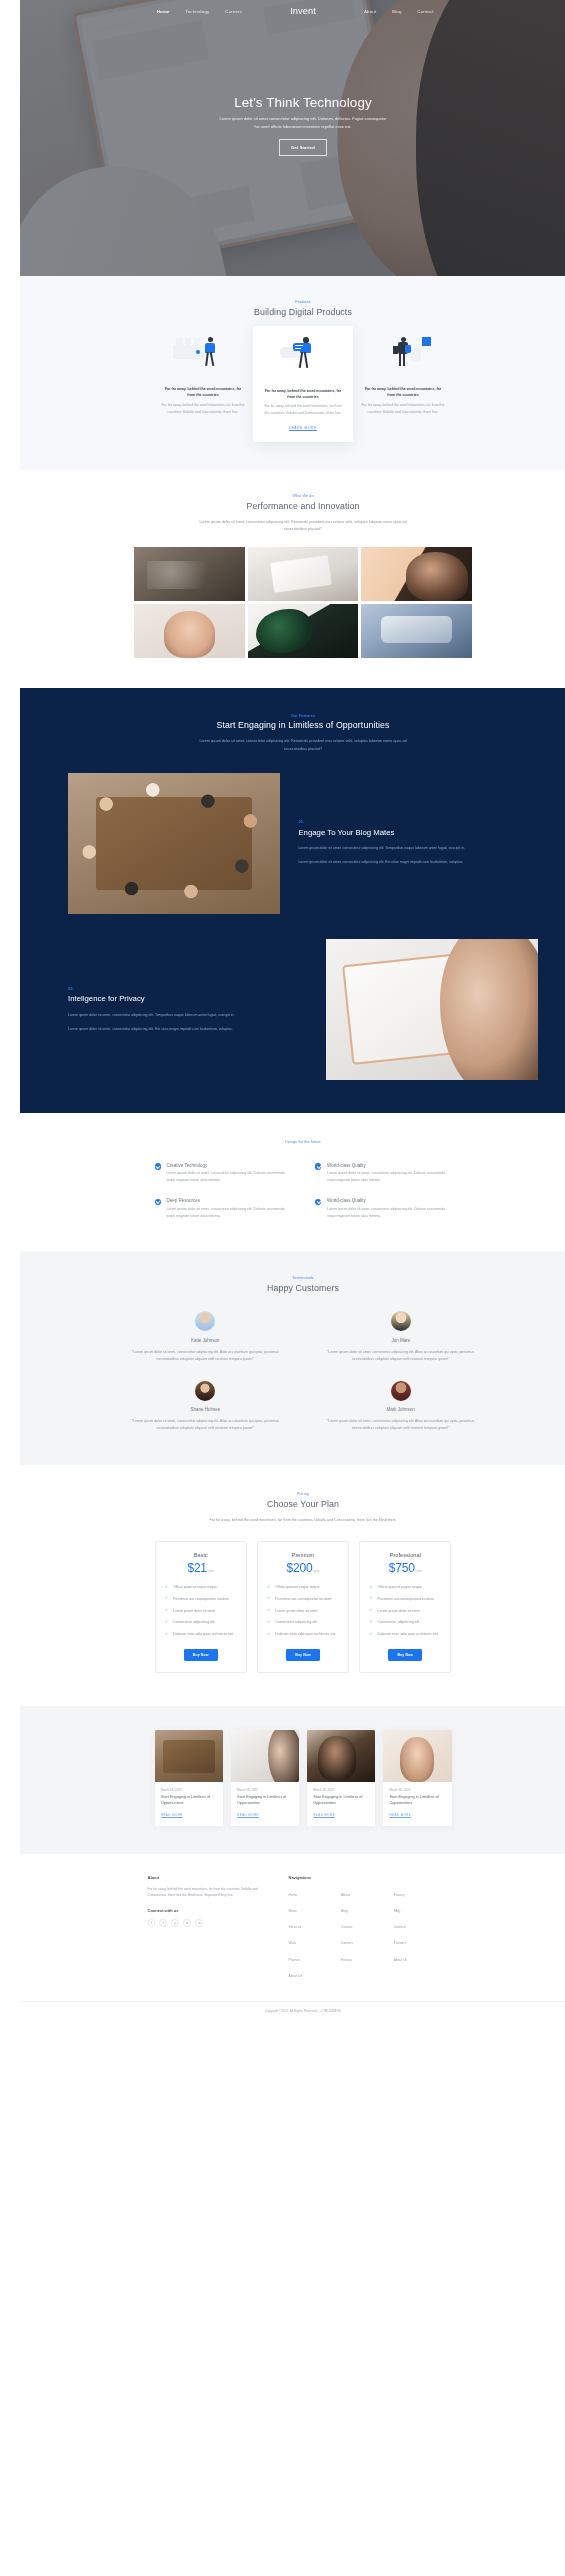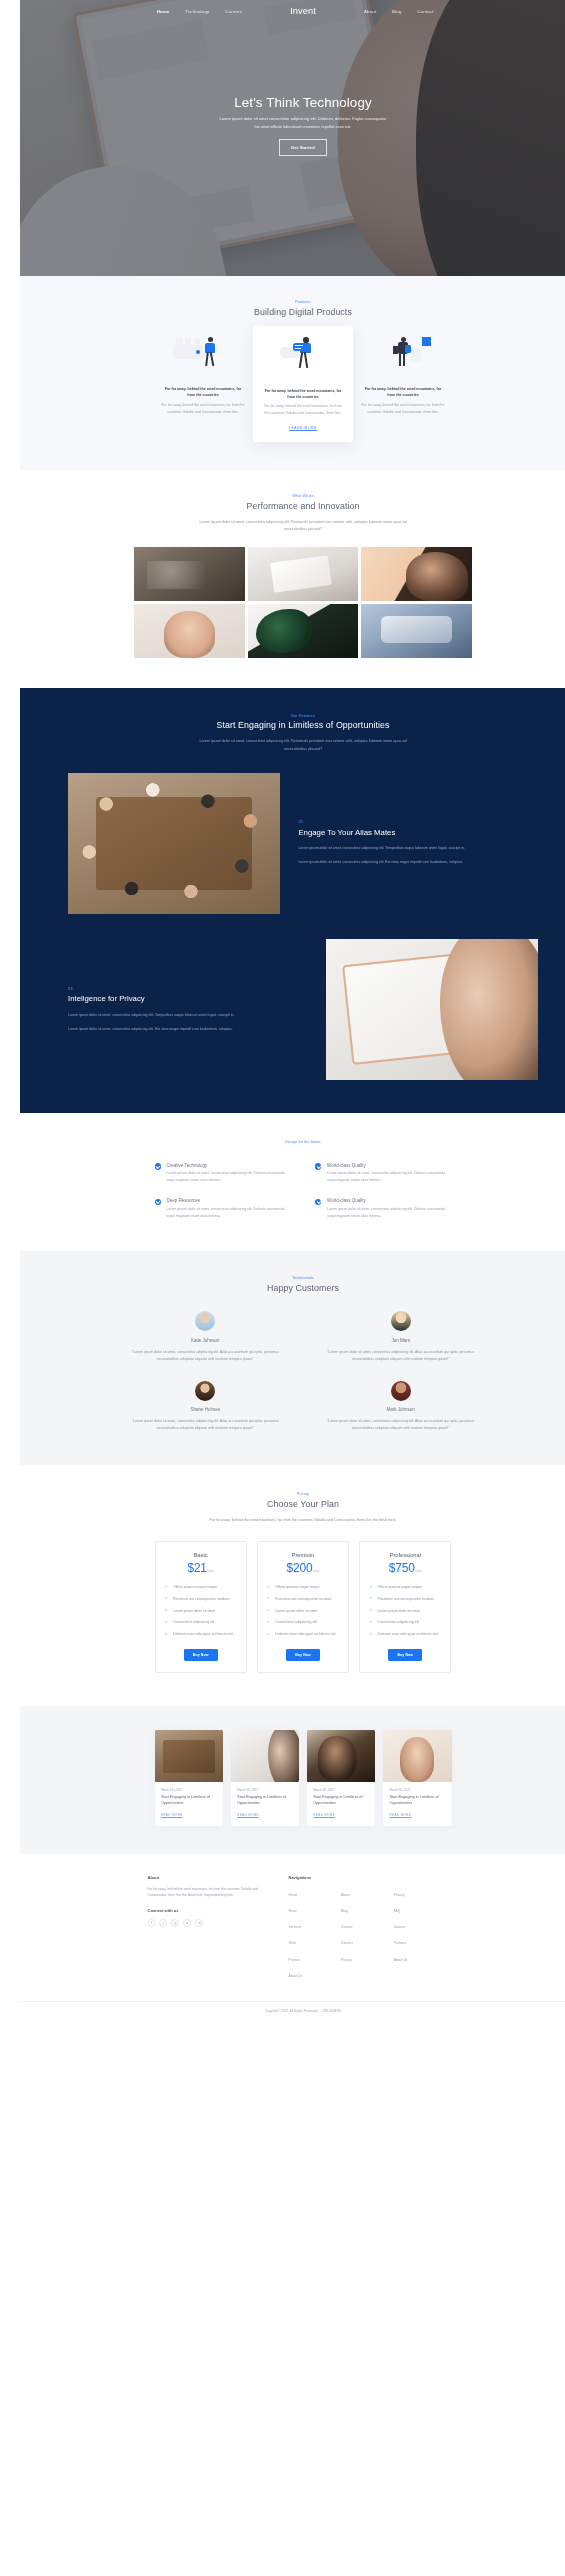--- a/index.html
+++ b/index.html
@@ -454,21 +454,21 @@
 
   <section class="dark sec">
     <div class="eyebrow">Our Features</div>
     <h2 class="sec-title">Start Engaging in Limitless of Opportunities</h2>
     <p class="sec-lead">Lorem ipsum dolor sit amet, consectetur adipisicing elit. Reiciendis provident eius ratione velit, voluptas laborum nemo quas ad necessitatibus placeat?</p>
 
     <div class="split">
       <div class="split-img meeting"></div>
       <div class="split-txt">
         <div class="step-num">01.</div>
-        <h3 class="step-h">Engage To Your Alias Mates</h3>
+        <h3 class="step-h">Engage To Your Blog Mates</h3>
         <p class="step-p">Lorem ipsum dolor sit amet, consectetur adipisicing elit. Temporibus eaque laborum animi fugiat, suscipit in.</p>
         <p class="step-p">Lorem ipsum dolor sit amet, consectetur adipisicing elit. Est vitae magni impedit cum laudantium, voluptas.</p>
       </div>
     </div>
 
     <div class="split rev">
       <div class="split-img tabletphoto"></div>
       <div class="split-txt">
         <div class="step-num">02.</div>
         <h3 class="step-h">Inteligence for Privacy</h3>

